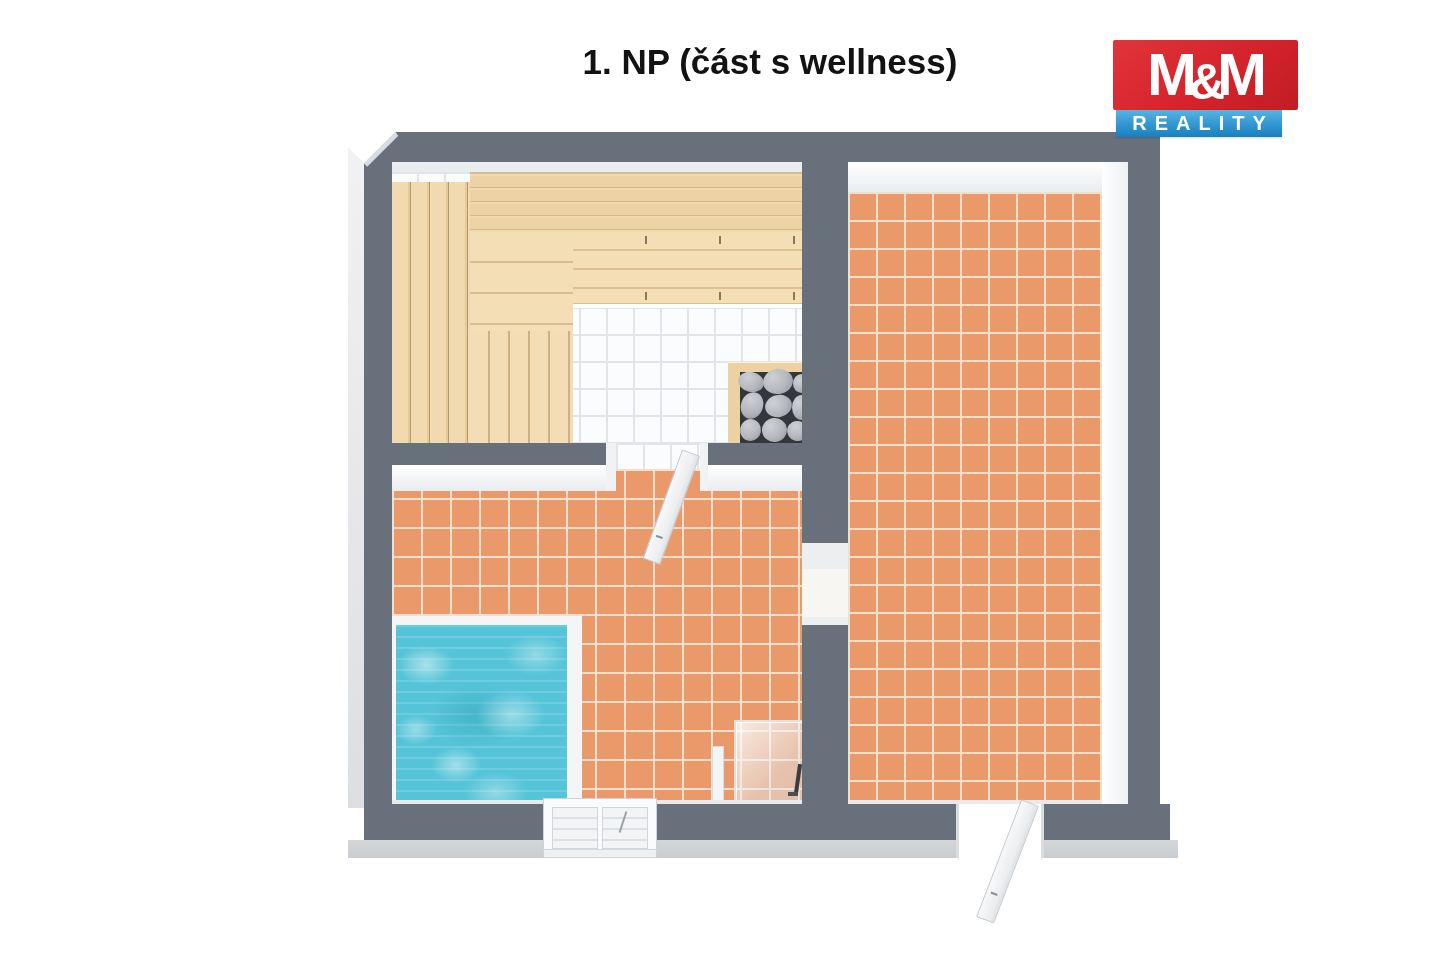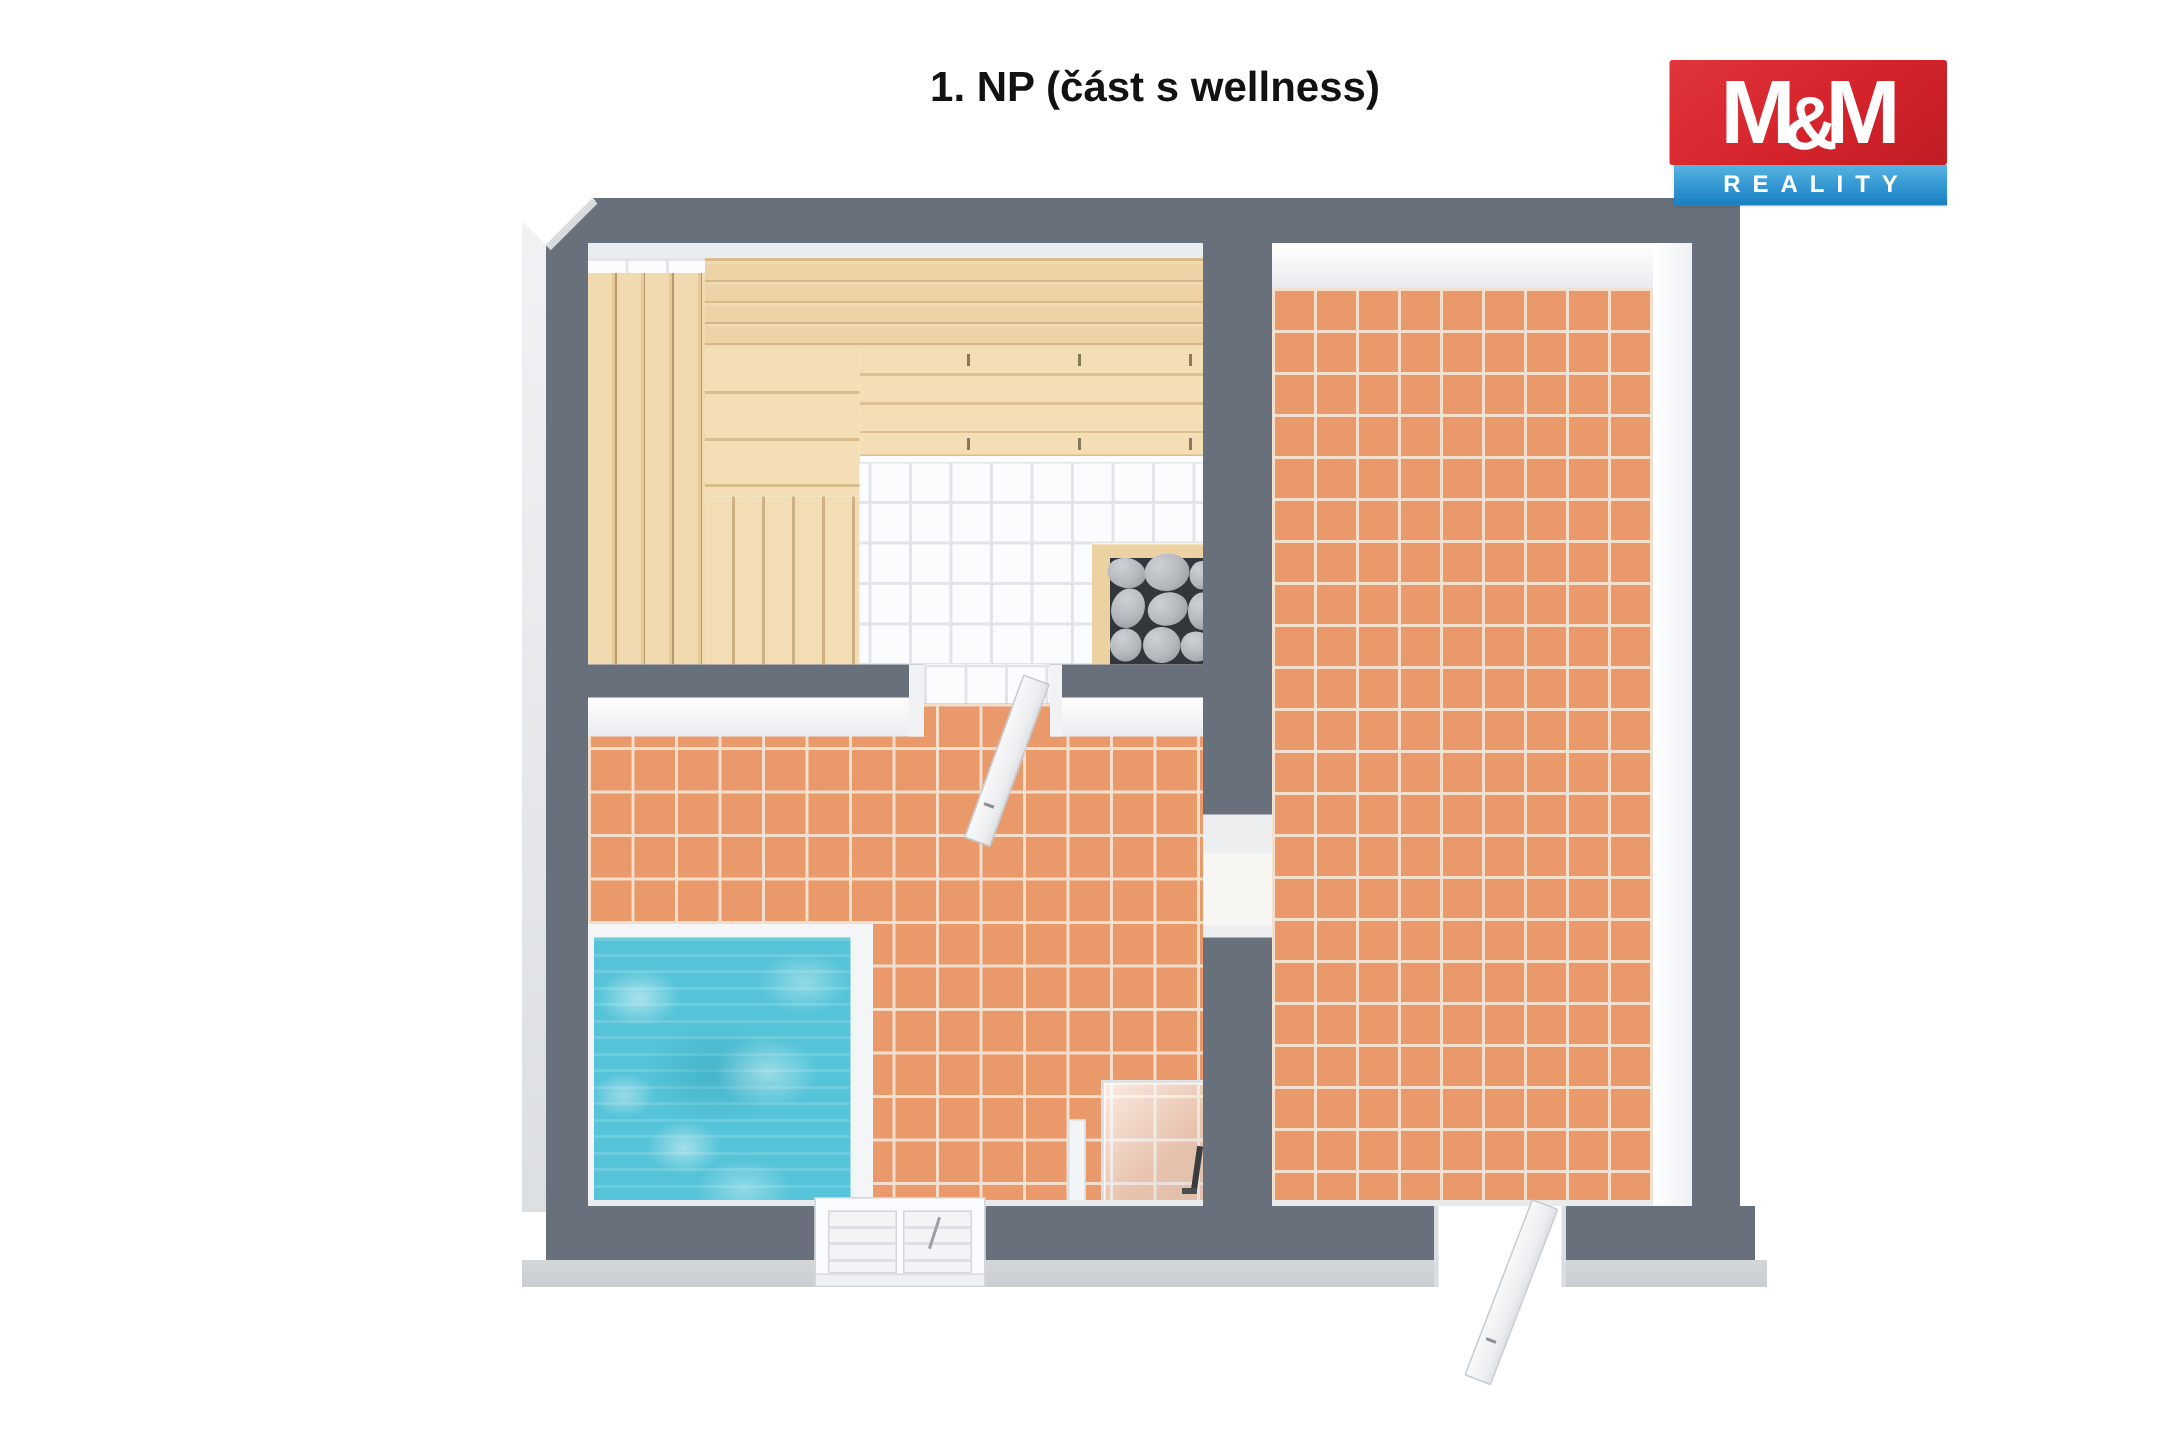--- a/index.html
+++ b/index.html
@@ -4,35 +4,35 @@
 <style>
   html,body{margin:0;padding:0;}
   body{
     width:1440px;height:959px;position:relative;background:#fff;overflow:hidden;
     font-family:"Liberation Sans", sans-serif;
   }
   .abs{position:absolute;}
   
   #title{
     left:400px;top:42px;width:740px;text-align:center;
-    font-size:28px;font-weight:700;color:#121212;letter-spacing:0px;
+    font-size:35px;font-weight:700;color:#121212;letter-spacing:0px;
   }
   #logo-red{
     left:1113px;top:40px;width:185px;height:70px;border-radius:2px;
     background:linear-gradient(140deg,#e1343b 0%,var(--brand_red,#d5232b) 55%,#c01d24 100%);
     display:flex;align-items:center;justify-content:center;color:#fff;
     font-weight:700;letter-spacing:-3px;
   }
   #logo-red .m{font-size:60px;line-height:1;}
   #logo-red .amp{font-size:50px;line-height:1;position:relative;top:7px;margin:0 -5px;}
   #logo-blue{
-    left:1116px;top:110px;width:182px;height:27px;
+    left:1116px;top:110px;width:166px;height:27px;
     background:linear-gradient(180deg,#58b3e1 0%,var(--brand_blue,#2e93cf) 60%,#1a7fc1 100%);
     display:flex;align-items:center;justify-content:center;
-    color:#fff;font-size:16px;font-weight:700;letter-spacing:8px;text-indent:8px;
+    color:#fff;font-size:20px;font-weight:700;letter-spacing:8px;text-indent:8px;
     box-shadow:0 1px 2px rgba(0,0,0,.15);
   }
   
   .wall{background:var(--wall_gray,#67707b);}
   .tiles-orange{
     background-color:var(--tile_orange,#e9996a);
     background-image:linear-gradient(var(--grout,#f3dfcd) 2px,transparent 2px),
                      linear-gradient(90deg,var(--grout,#f3dfcd) 2px,transparent 2px);
     background-size:29px 29px;
   }

